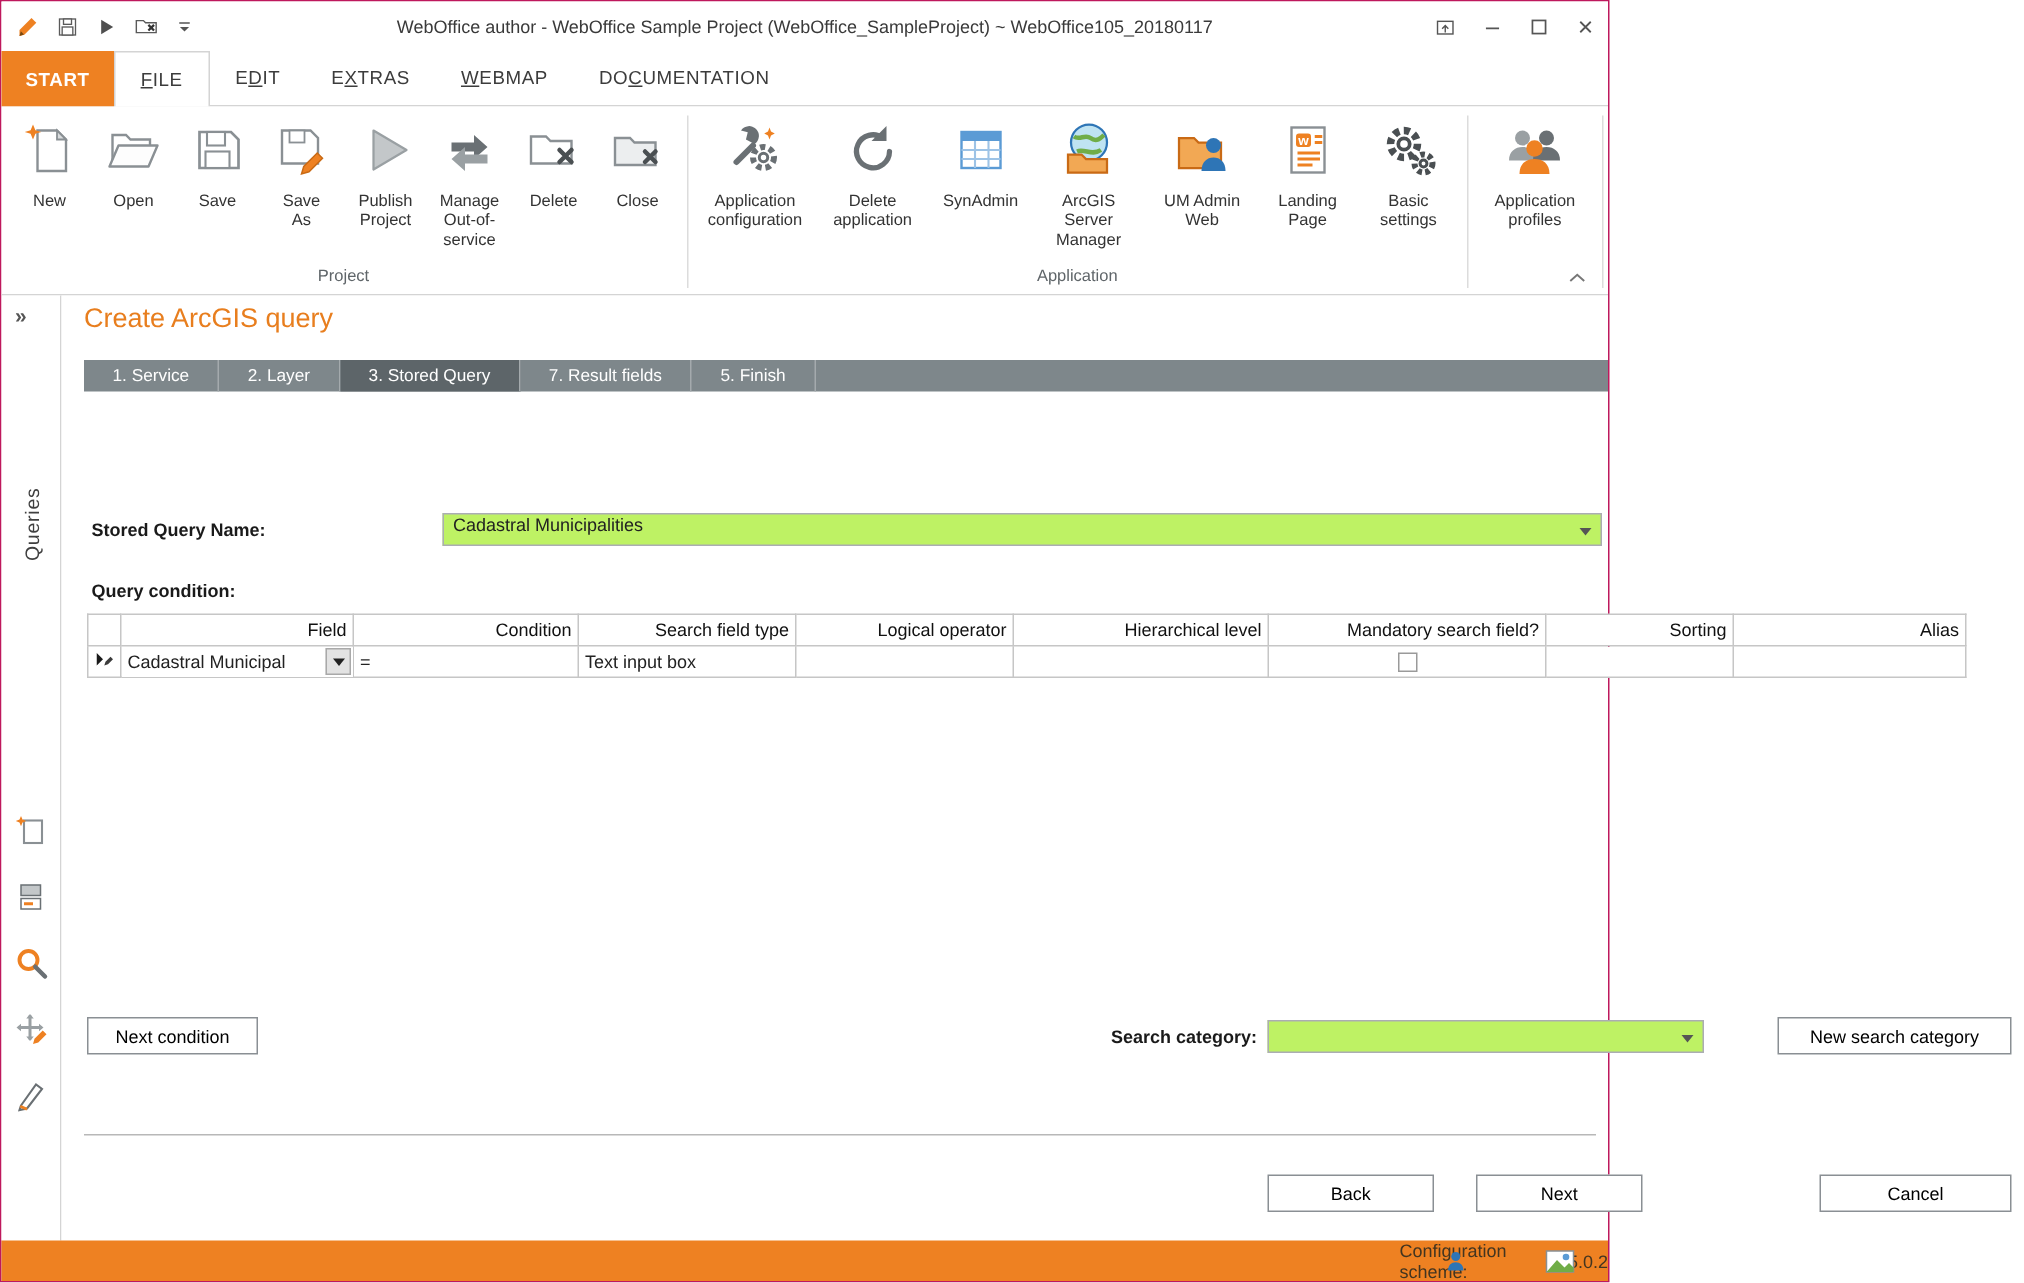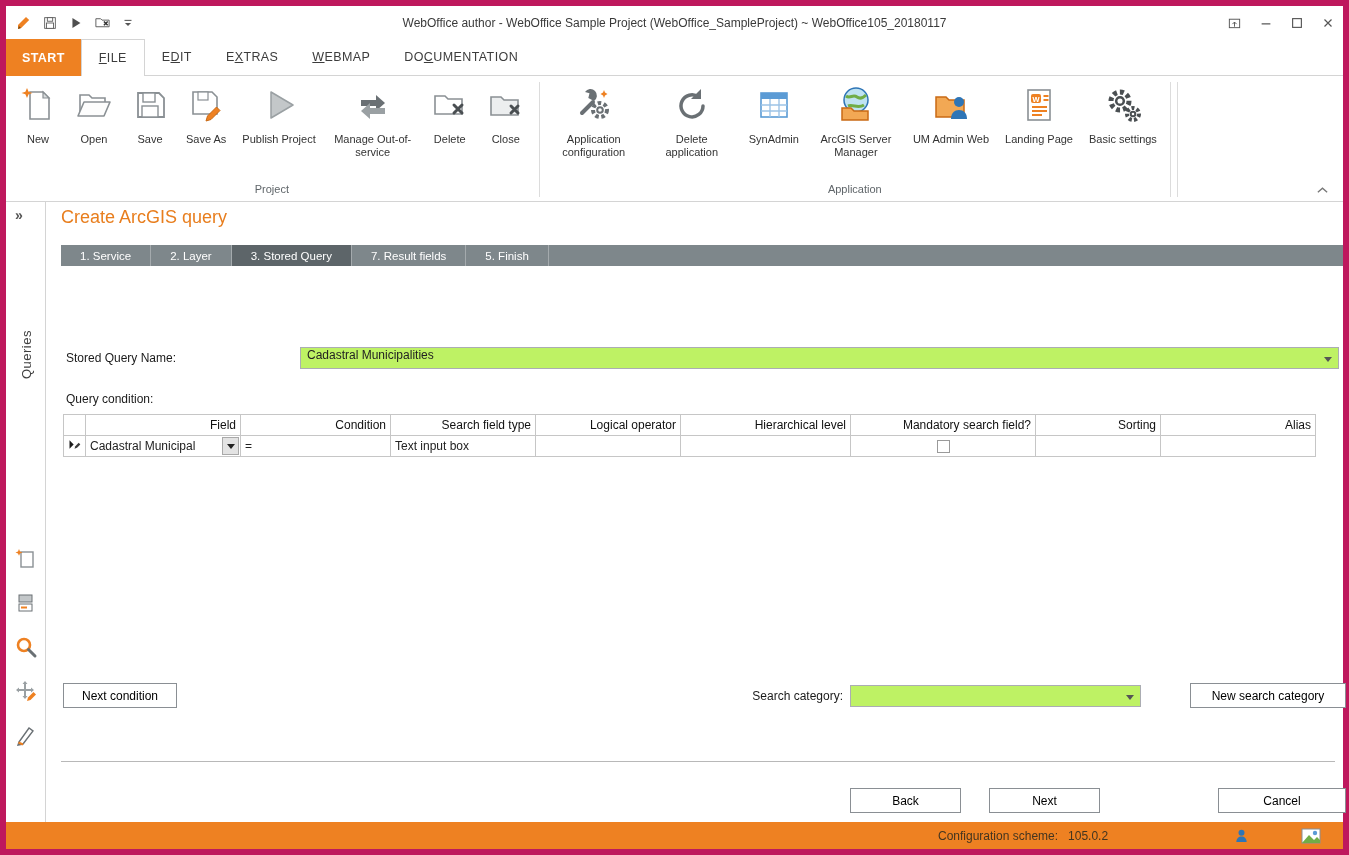--- a/index.html
+++ b/index.html
@@ -1,18 +1,18 @@
 <!DOCTYPE html>
 <html><head>
 <meta charset="utf-8">
 <style>
   *{box-sizing:border-box;margin:0;padding:0}
   html,body{width:1349px;height:855px;overflow:hidden;background:#fff;
     font-family:"Liberation Sans",sans-serif;color:#222;font-size:12px}
-  .window{position:relative;width:1349px;height:855px;border:6px solid #be185d;display:flex;flex-direction:column}
+  .window{position:relative;width:1073px;height:855px;border:1px solid #be185d;display:flex;flex-direction:column}
 
   
   .titlebar{height:33px;flex:0 0 33px;display:flex;align-items:center;background:#fff;position:relative}
   .qat{display:flex;align-items:center;gap:6px;padding-left:8px;z-index:2}
   .qbtn{width:20px;height:20px;display:flex;align-items:center;justify-content:center}
   .win-title{position:absolute;left:0;right:0;text-align:center;font-size:12px;color:#3a3a3a}
   .wincontrols{margin-left:auto;display:flex;z-index:2}
   .wbtn{width:31px;height:33px;display:flex;align-items:center;justify-content:center}
 
   
@@ -43,21 +43,21 @@
   .side-btn{width:30px;height:30px;display:flex;align-items:center;justify-content:center}
   .side-btn svg{width:24px;height:24px}
 
   
   .main{position:relative;flex:1;background:#fff}
   .page-title{position:absolute;left:15px;top:2px;font-size:18px;line-height:26px;color:#E87E1E}
   .wizardbar{position:absolute;left:15px;right:0;top:43px;height:21px;display:flex;background:#7E878B}
   .wstep{display:flex;align-items:center;padding:0 19px;font-size:11.5px;color:#fff;border-right:1px solid #a4aaad;cursor:default}
   .wstep.active{background:#5D6569}
 
-  .lbl{position:absolute;font-size:12px;font-weight:normal;color:#1a1a1a;line-height:22px}
+  .lbl{position:absolute;font-size:12px;font-weight:bold;color:#1a1a1a;line-height:22px}
   .combo{position:absolute;height:22px;border:1px solid #abadb3;background:#bef264;display:flex;align-items:flex-start;padding:0 20px 0 6px;font-size:12px}
   .combo .caret{position:absolute;right:6px;top:9px;width:0;height:0;border-left:4px solid transparent;border-right:4px solid transparent;border-top:5px solid #555}
 
   .cond-table{position:absolute;left:17px;top:212px;border-collapse:collapse;table-layout:fixed;width:1252px}
   .cond-table th,.cond-table td{border:1px solid #c6c6c6;height:21px;font-size:12px;font-weight:normal;padding:0 4px;overflow:hidden;white-space:nowrap}
   .cond-table th{text-align:right;color:#111;background:#fff}
   .cond-table td{text-align:left;background:#fff}
   .sel-cell{padding:0 !important;text-align:center !important}
   .field-cell{position:relative;padding-right:20px !important}
   .dd-btn{position:absolute;right:1px;top:1px;bottom:1px;width:17px;background:#e3e3e3;border:1px solid #a9a9a9;display:flex;align-items:center;justify-content:center}
@@ -303,20 +303,33 @@
               </svg></span>
           <span class="rib-label">Basic settings</span>
         </div>
       </div>
       <div class="rib-group-label">Application</div>
     </div>
 
     <div class="rib-sep"></div>
 
     <div class="rib-group">
+      <div class="rib-buttons">
+        <div class="rib-btn">
+          <span><svg viewBox="0 0 40 40">
+                <circle cx="12" cy="12" r="5" fill="#9aa0a3"></circle>
+                <path d="M3 27c0-6 4-9 9-9s9 3 9 9z" fill="#9aa0a3"></path>
+                <circle cx="28" cy="12" r="5" fill="#6a7074"></circle>
+                <path d="M19 27c0-6 4-9 9-9s9 3 9 9z" fill="#6a7074"></path>
+                <circle cx="20" cy="19" r="5.5" fill="#EE8122"></circle>
+                <path d="M10 36c0-7 4.5-10 10-10s10 3 10 10z" fill="#EE8122"></path>
+              </svg></span>
+          <span class="rib-label">Application profiles</span>
+        </div>
+      </div>
       <div class="rib-group-label"></div>
     </div>
 
     <div class="rib-sep"></div>
 
     <span class="rib-collapse">
       <svg viewBox="0 0 14 8" width="13" height="8">
           <path d="M2 6.5l5-4.5 5 4.5" stroke="#777" fill="none" stroke-width="1.4"></path>
         </svg>
     </span>

